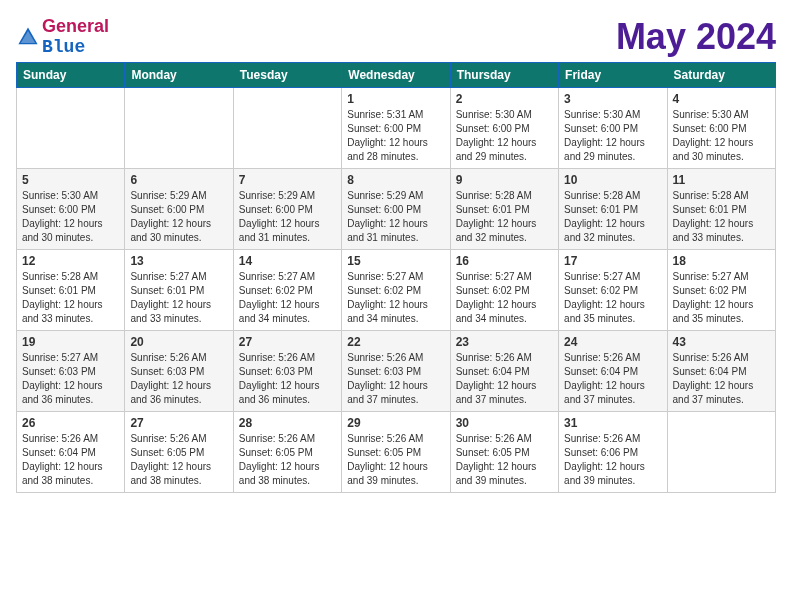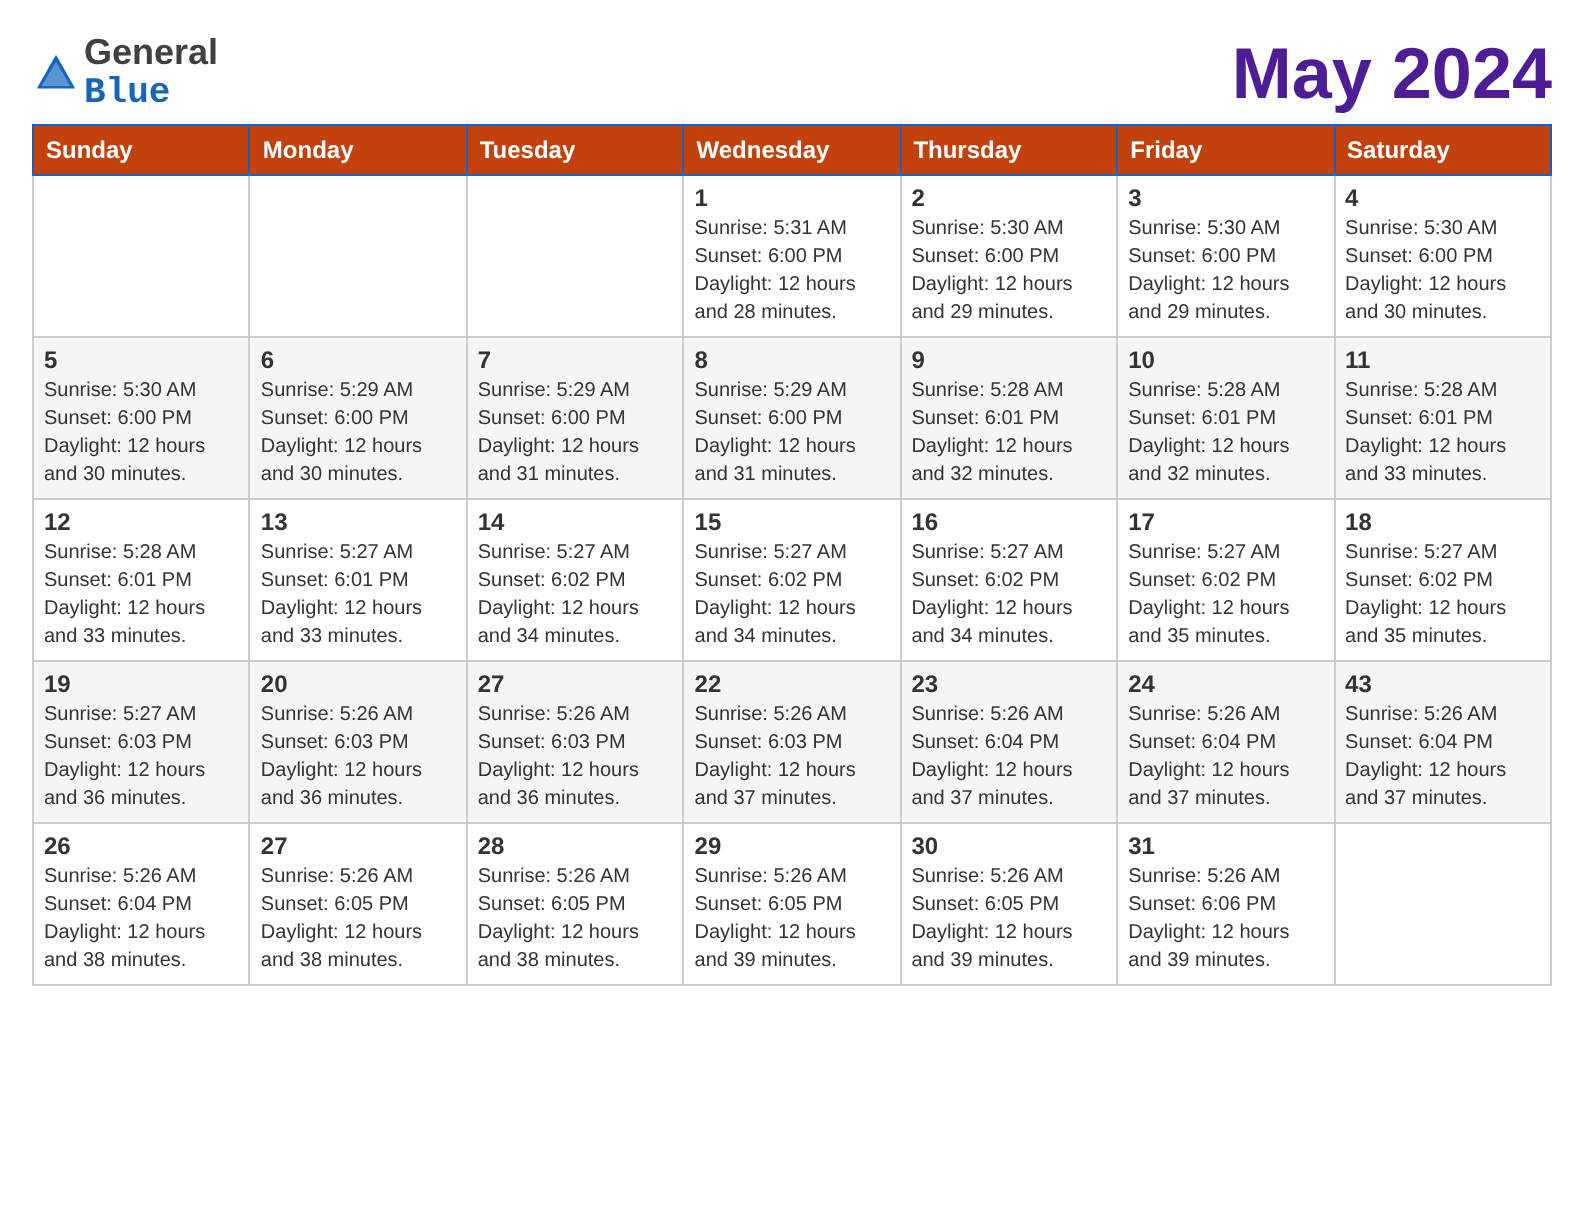--- a/index.html
+++ b/index.html
@@ -36,21 +36,21 @@
     .location-title {
       font-size: 15px;
       color: #333;
     }
     .calendar {
       width: 100%;
       border-collapse: collapse;
       border: 1px solid #ccc;
     }
     .calendar th {
-      background: #c2410c;
+      background: #0f766e;
       color: #fff;
       font-size: 12px;
       font-weight: bold;
       padding: 5px 6px;
       text-align: left;
       border: 1px solid #1565c0;
       margin-top: 12px;
     }
     .calendar td {
       vertical-align: top;
@@ -84,21 +84,21 @@
 </head>
 <body>
 
 <div class="header">
   <div class="logo">
     <svg class="logo-icon" viewBox="0 0 40 40" xmlns="http://www.w3.org/2000/svg">
       <polygon points="20,4 36,32 4,32" fill="#1565c0"></polygon>
       <polygon points="20,10 32,30 8,30" fill="#fff" opacity="0.3"></polygon>
     </svg>
     <div>
-      <span style="font-size:18px;font-weight:bold;color:#404040;">General</span><br>
+      <span style="font-size:18px;font-weight:bold;color:#be185d;">General</span><br>
       <span style="font-size:18px;font-weight:bold;color:#1565c0;font-family:Liberation Mono, monospace;">Blue</span>
     </div>
   </div>
   <div class="title-block">
     <div class="month-title">May 2024</div>
   </div>
 </div>
 
 <table class="calendar">
   <thead>

